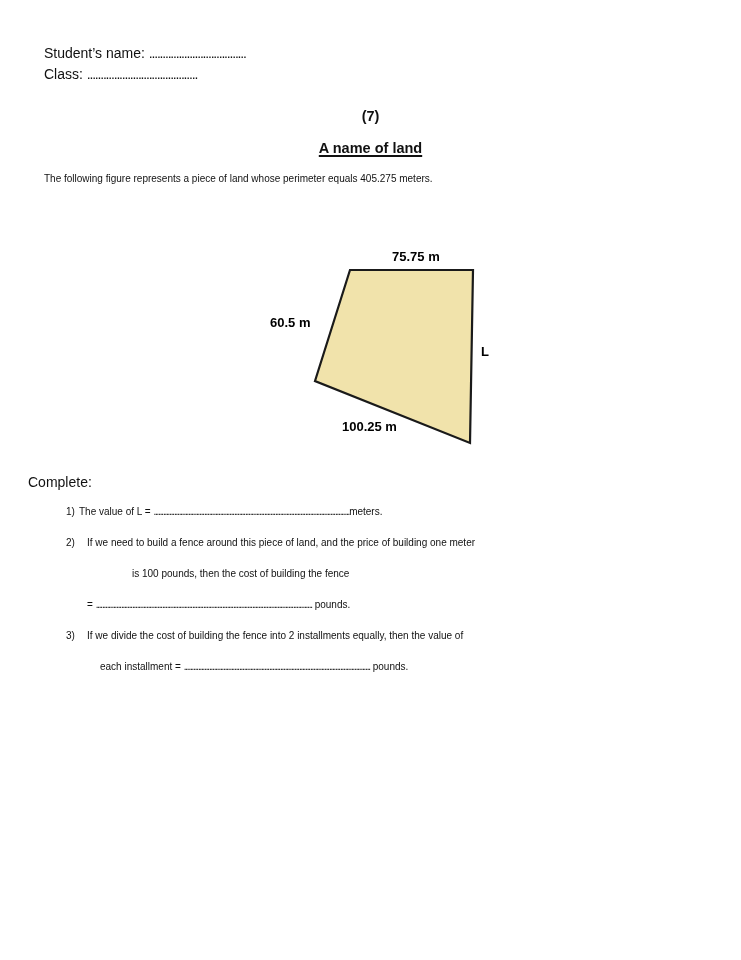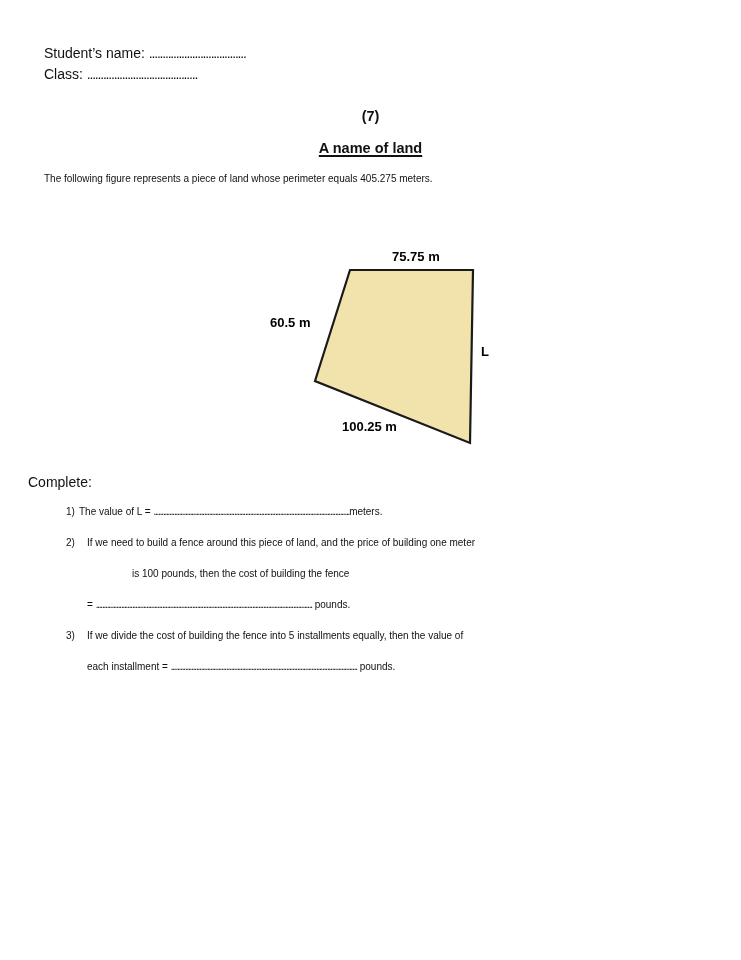--- a/index.html
+++ b/index.html
@@ -49,16 +49,16 @@
 </div>
 
 <div class="abs body-text" style="left:66px; top:537px;">2)</div>
 <div class="abs body-text" style="left:87px; top:537px;">If we need to build a fence around this piece of land, and the price of building one meter</div>
 <div class="abs body-text" style="left:87px; top:568px;margin-left:45px;">is 100 pounds, then the cost of building the fence</div>
 <div class="abs body-text" style="left:87px; top:599px;">
   <span>= </span><span class="dots">.........................................................................................................................................</span><span> pounds.</span>
 </div>
 
 <div class="abs body-text" style="left:66px; top:630px;">3)</div>
-<div class="abs body-text" style="left:87px; top:630px;">If we divide the cost of building the fence into 5 installments equally, then the value of</div>
-<div class="abs body-text" style="left:87px; top:661px;">
+<div class="abs body-text" style="left:87px; top:630px;">If we divide the cost of building the fence into 2 installments equally, then the value of</div>
+<div class="abs body-text" style="left:100px; top:661px;">
   <span>each installment = </span><span class="dots">......................................................................................................................</span><span> pounds.</span>
 </div>
 
 </body></html>

